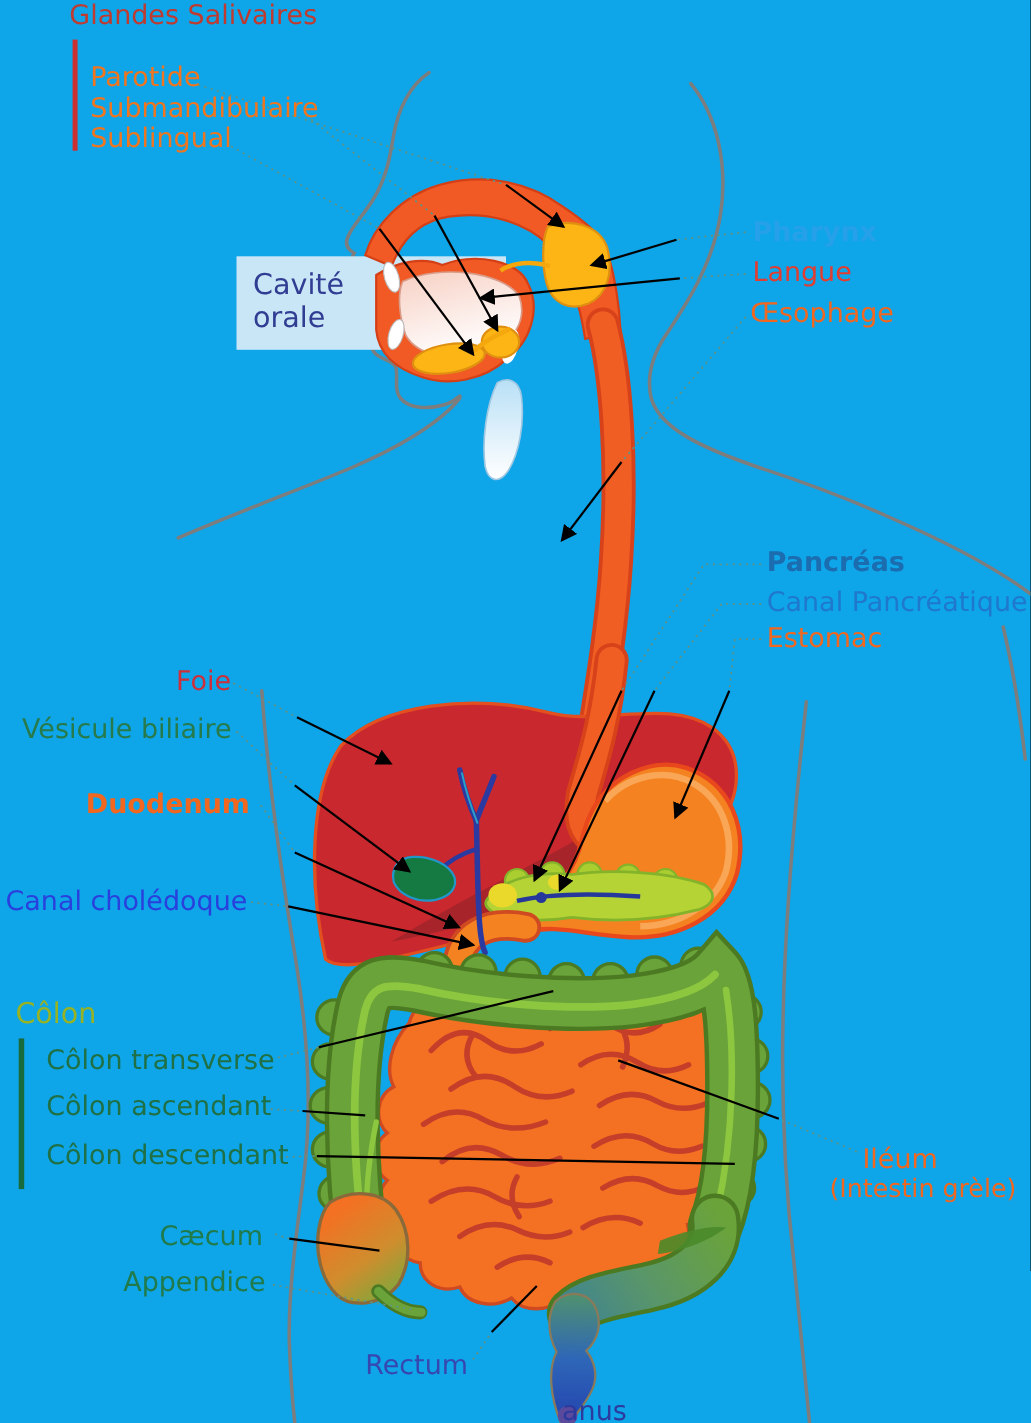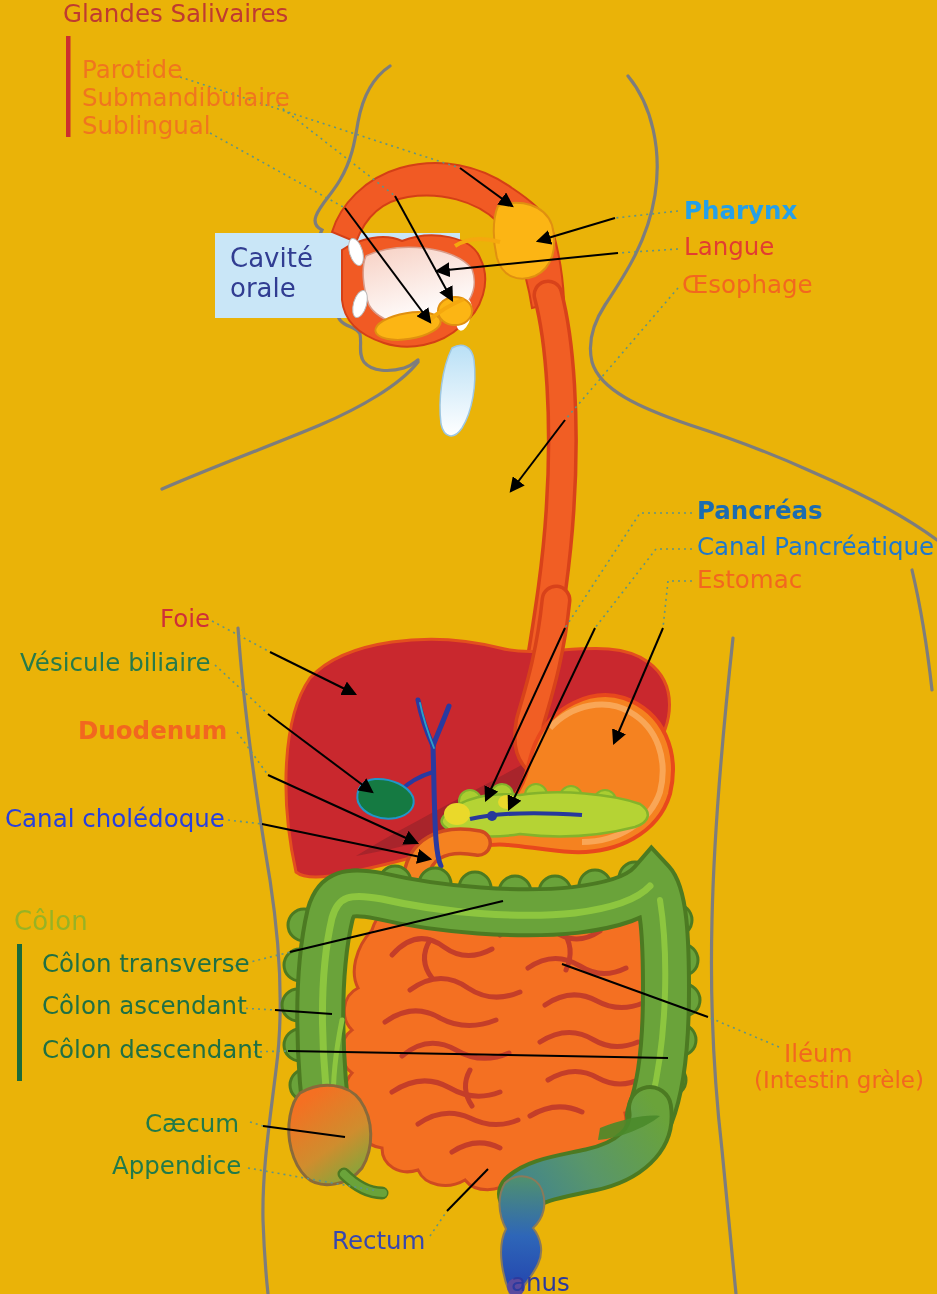--- a/index.html
+++ b/index.html
@@ -1,16 +1,16 @@
 <!DOCTYPE html>
 <html><head>
 <meta charset="utf-8">
 <style>
   html,body{margin:0;padding:0;background:#000;}
-  .stage{position:relative;width:937px;height:1294px;background:#eab308;overflow:hidden;
+  .stage{position:relative;width:937px;height:1294px;background:#0ea5e9;overflow:hidden;
          font-family:"DejaVu Sans","Liberation Sans",sans-serif;}
   svg text{font-family:"DejaVu Sans","Liberation Sans",sans-serif;}
   .lead-dot{fill:none;stroke:#5f9487;stroke-width:1.6;stroke-dasharray:2 4;}
   .lead-solid{fill:none;stroke:#000;stroke-width:2;}
 </style>
 </head>
 <body>
 
 <div class="stage">
 <svg width="937" height="1294" viewBox="0 0 937 1294">

